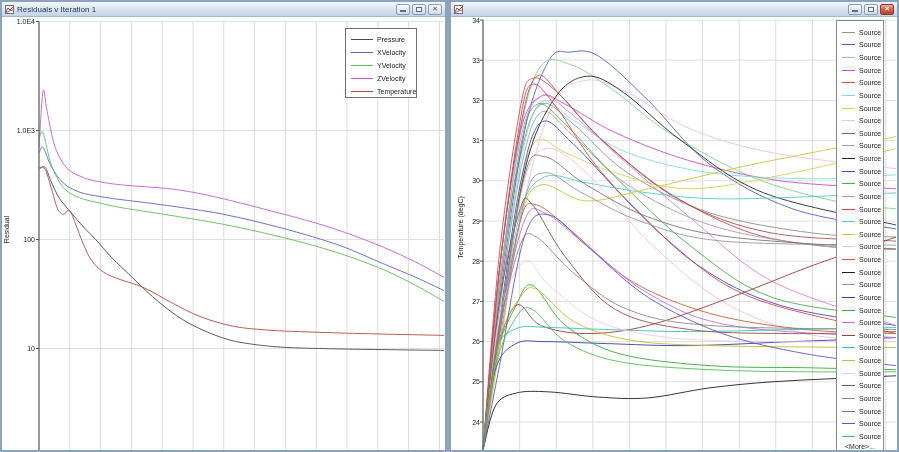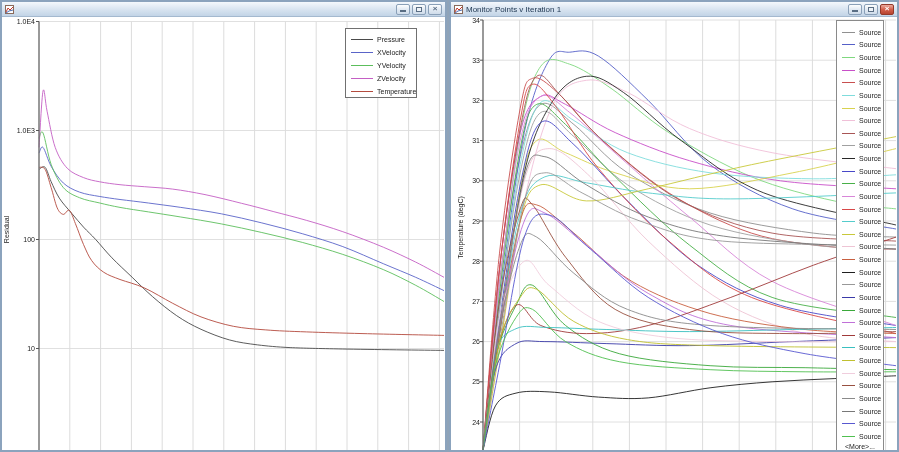--- a/index.html
+++ b/index.html
@@ -60,20 +60,21 @@
 </head>
 <body>
 
 <div class="window" style="left:0; width:447px;">
   <div class="titlebar">
     <svg width="9" height="9">
       <rect x="0.5" y="0.5" width="8" height="8" fill="#fff" stroke="#8a6a5a"></rect>
       <polyline points="1,7 3,3 5,5 8,2" fill="none" stroke="#c0392b" stroke-width="1"></polyline>
       <polyline points="1,8 4,6 8,5" fill="none" stroke="#4a6ab0" stroke-width="1"></polyline>
     </svg>
+    <span class="title">Residuals v Iteration 1</span>
     <span class="controls">
       <span class="winbtn">
           <span class="g-min"></span>
         </span>
       <span class="winbtn">
           <span class="g-restore"></span>
         </span>
       <span class="winbtn">
           <span class="g-close">×</span>
         </span>
@@ -139,21 +140,20 @@
   </div>
 </div>
 
 <div class="window" style="left:449px; width:450px;">
   <div class="titlebar">
     <svg width="9" height="9">
       <rect x="0.5" y="0.5" width="8" height="8" fill="#fff" stroke="#8a6a5a"></rect>
       <polyline points="1,7 3,3 5,5 8,2" fill="none" stroke="#c0392b" stroke-width="1"></polyline>
       <polyline points="1,8 4,6 8,5" fill="none" stroke="#4a6ab0" stroke-width="1"></polyline>
     </svg>
-    <span class="title">Monitor Points v Iteration 1</span>
     <span class="controls">
       <span class="winbtn">
           <span class="g-min"></span>
         </span>
       <span class="winbtn">
           <span class="g-restore"></span>
         </span>
       <span class="winbtn red">
           <span class="g-close">×</span>
         </span>

